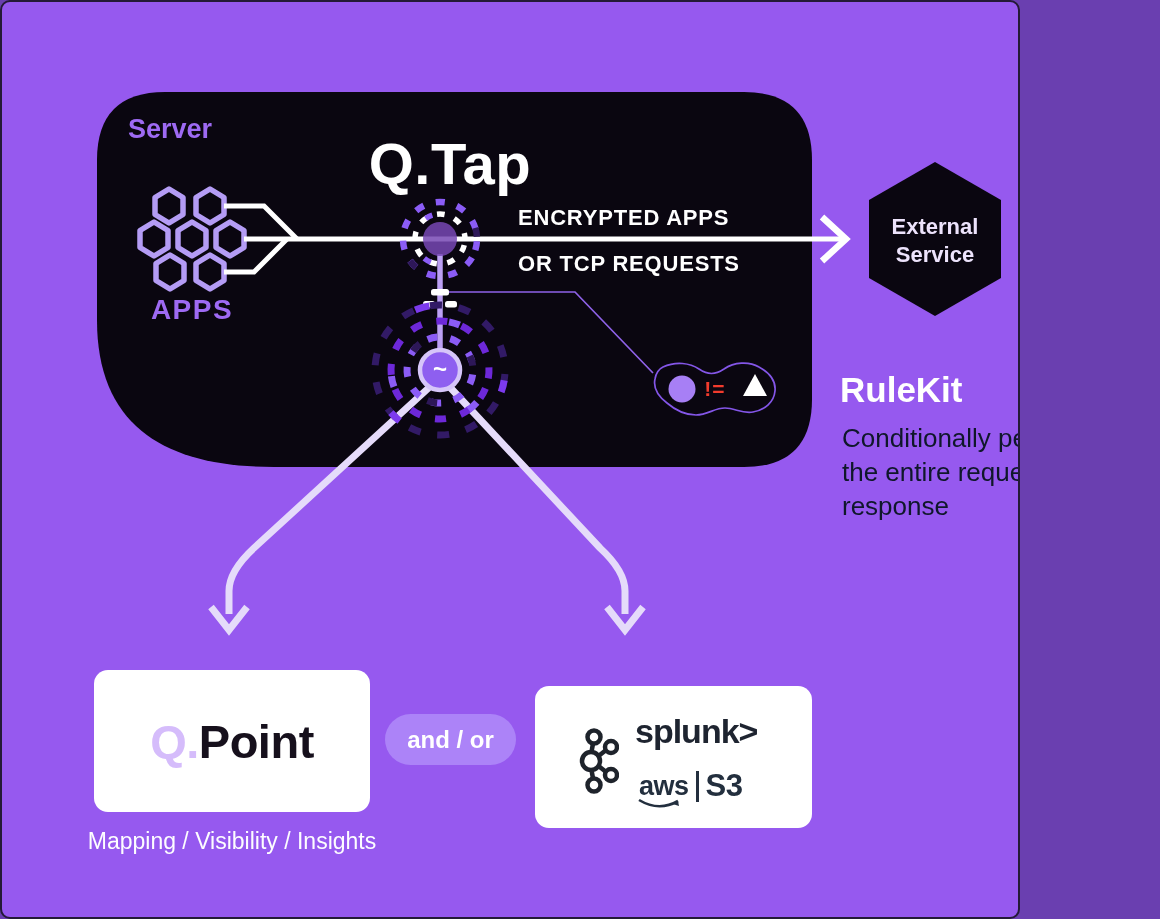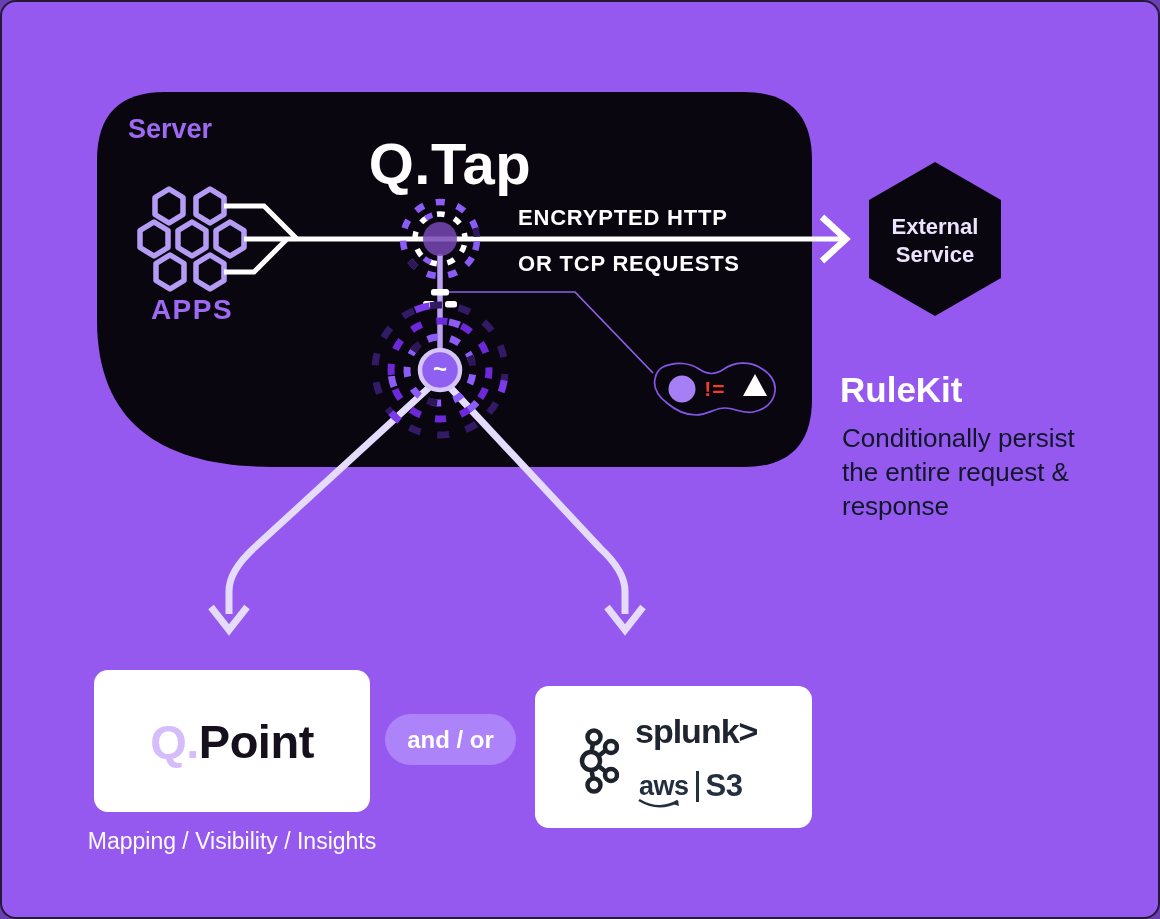--- a/index.html
+++ b/index.html
@@ -1,18 +1,18 @@
 <!DOCTYPE html>
 <html><head>
 <meta charset="utf-8">
 <style>
   html,body{margin:0;padding:0;background:#6a3fb0;}
   .canvas{
-    position:relative; width:1160px; height:919px; box-sizing:border-box;
-    background:#9659EF; border:2px solid #241A38; border-radius:16px;
+    position:relative; width:1020px; height:919px; box-sizing:border-box;
+    background:#9659EF; border:2px solid #241A38; border-radius:10px;
     overflow:hidden; font-family:"Liberation Sans", sans-serif;
   }
   .layer{position:absolute; left:0; top:0;}
   .txt{position:absolute; white-space:nowrap;}
   .server-label{left:126px; top:112px; font-size:27px; font-weight:700; color:#9E6AF3;}
   .qtap-title{left:448px; top:128px; transform:translateX(-50%); font-size:58px; font-weight:700; color:#ffffff; letter-spacing:.5px;}
   .apps-label{left:190px; top:292px; transform:translateX(-50%); font-size:28px; font-weight:700; color:#9E6AF3; letter-spacing:1.5px;}
   .proto{left:516px; font-size:22px; font-weight:700; color:#ffffff; letter-spacing:.8px;}
   .proto1{top:203px;} .proto2{top:249px;}
   .tilde{left:438px; top:367px; transform:translate(-50%,-50%); font-size:24px; font-weight:700; color:#ffffff;}
@@ -110,21 +110,21 @@
       <circle cx="680" cy="387" r="13.5" fill="#A77FF5"></circle>
       <path d="M 753,372 L 741,394 L 765,394 Z" fill="#ffffff"></path>
     </g>
 
     <polygon points="933,160 999,198 999,276 933,314 867,276 867,198" fill="#0A0610"></polygon>
   </svg>
 
   <div class="txt server-label">Server</div>
   <div class="txt qtap-title">Q.Tap</div>
   <div class="txt apps-label">APPS</div>
-  <div class="txt proto proto1">ENCRYPTED HTTP</div>
+  <div class="txt proto proto1">ENCRYPTED APPS</div>
   <div class="txt proto proto2">OR TCP REQUESTS</div>
   <div class="txt tilde">~</div>
   <div class="txt neq">!=</div>
 
   <div class="txt ext-label">
     <span>External</span>
     <span>Service</span>
   </div>
 
   <div class="txt rulekit-title">RuleKit</div>

